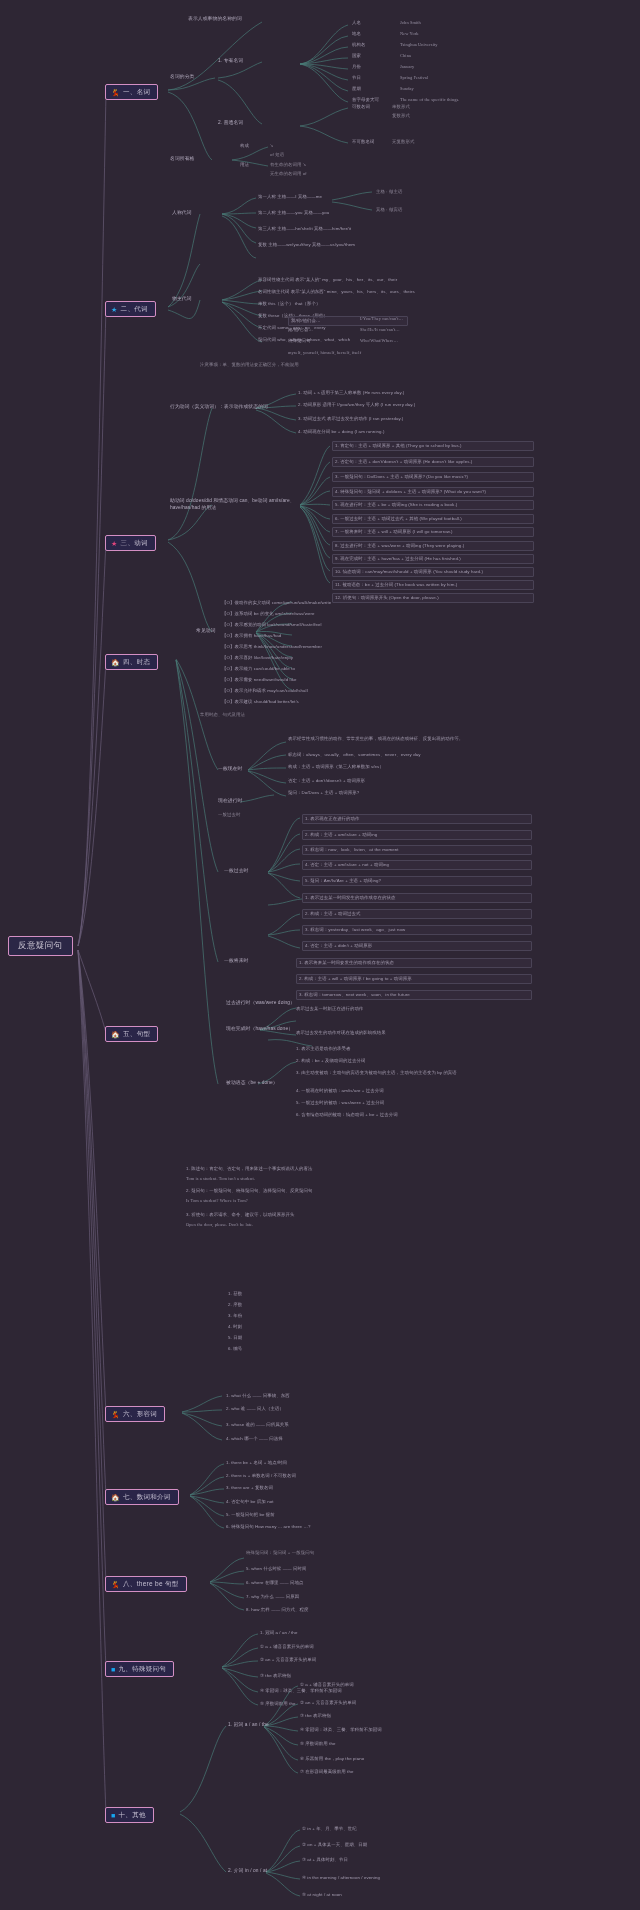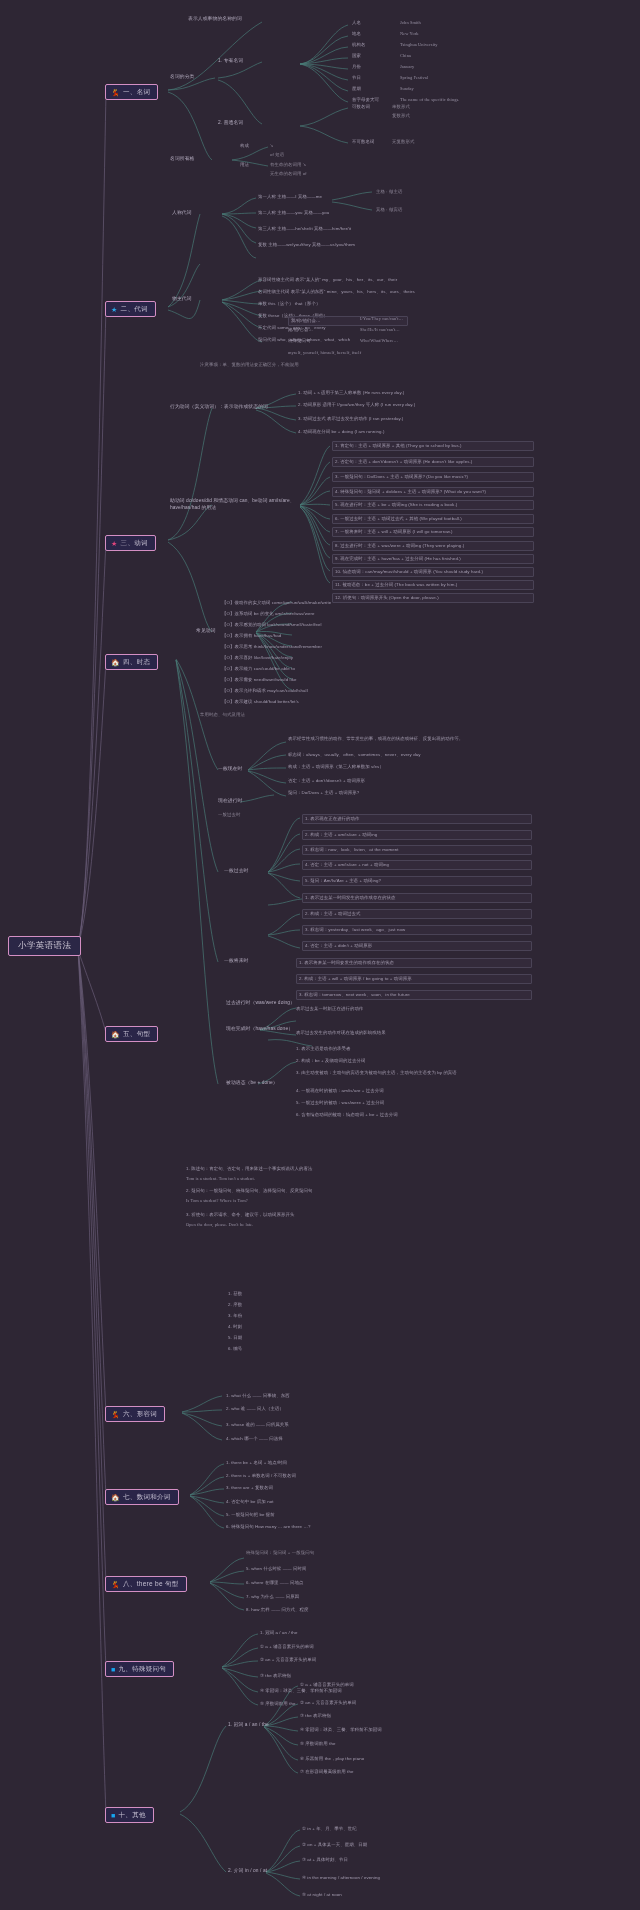--- a/index.html
+++ b/index.html
@@ -232,21 +232,21 @@
       <g>
         <path d="M266 1872 C 282 1862, 288 1832, 300 1830"></path>
         <path d="M266 1872 C 282 1866, 288 1848, 300 1846"></path>
         <path d="M266 1872 C 282 1870, 288 1862, 300 1861"></path>
         <path d="M266 1872 C 282 1874, 288 1878, 300 1879"></path>
         <path d="M266 1873 C 282 1880, 288 1894, 300 1896"></path>
       </g>
     </g>
   </svg>
 
-  <div class="root">小学英语语法</div>
+  <div class="root">反意疑问句</div>
 
   <div class="sec" style="left:105px;top:84px">
     <span class="ico pink">💃</span>
     <span>一、名词</span>
   </div>
   <div class="sec" style="left:105px;top:301px">
     <span class="ico blue">★</span>
     <span>二、代词</span>
   </div>
   <div class="sec" style="left:105px;top:535px">

